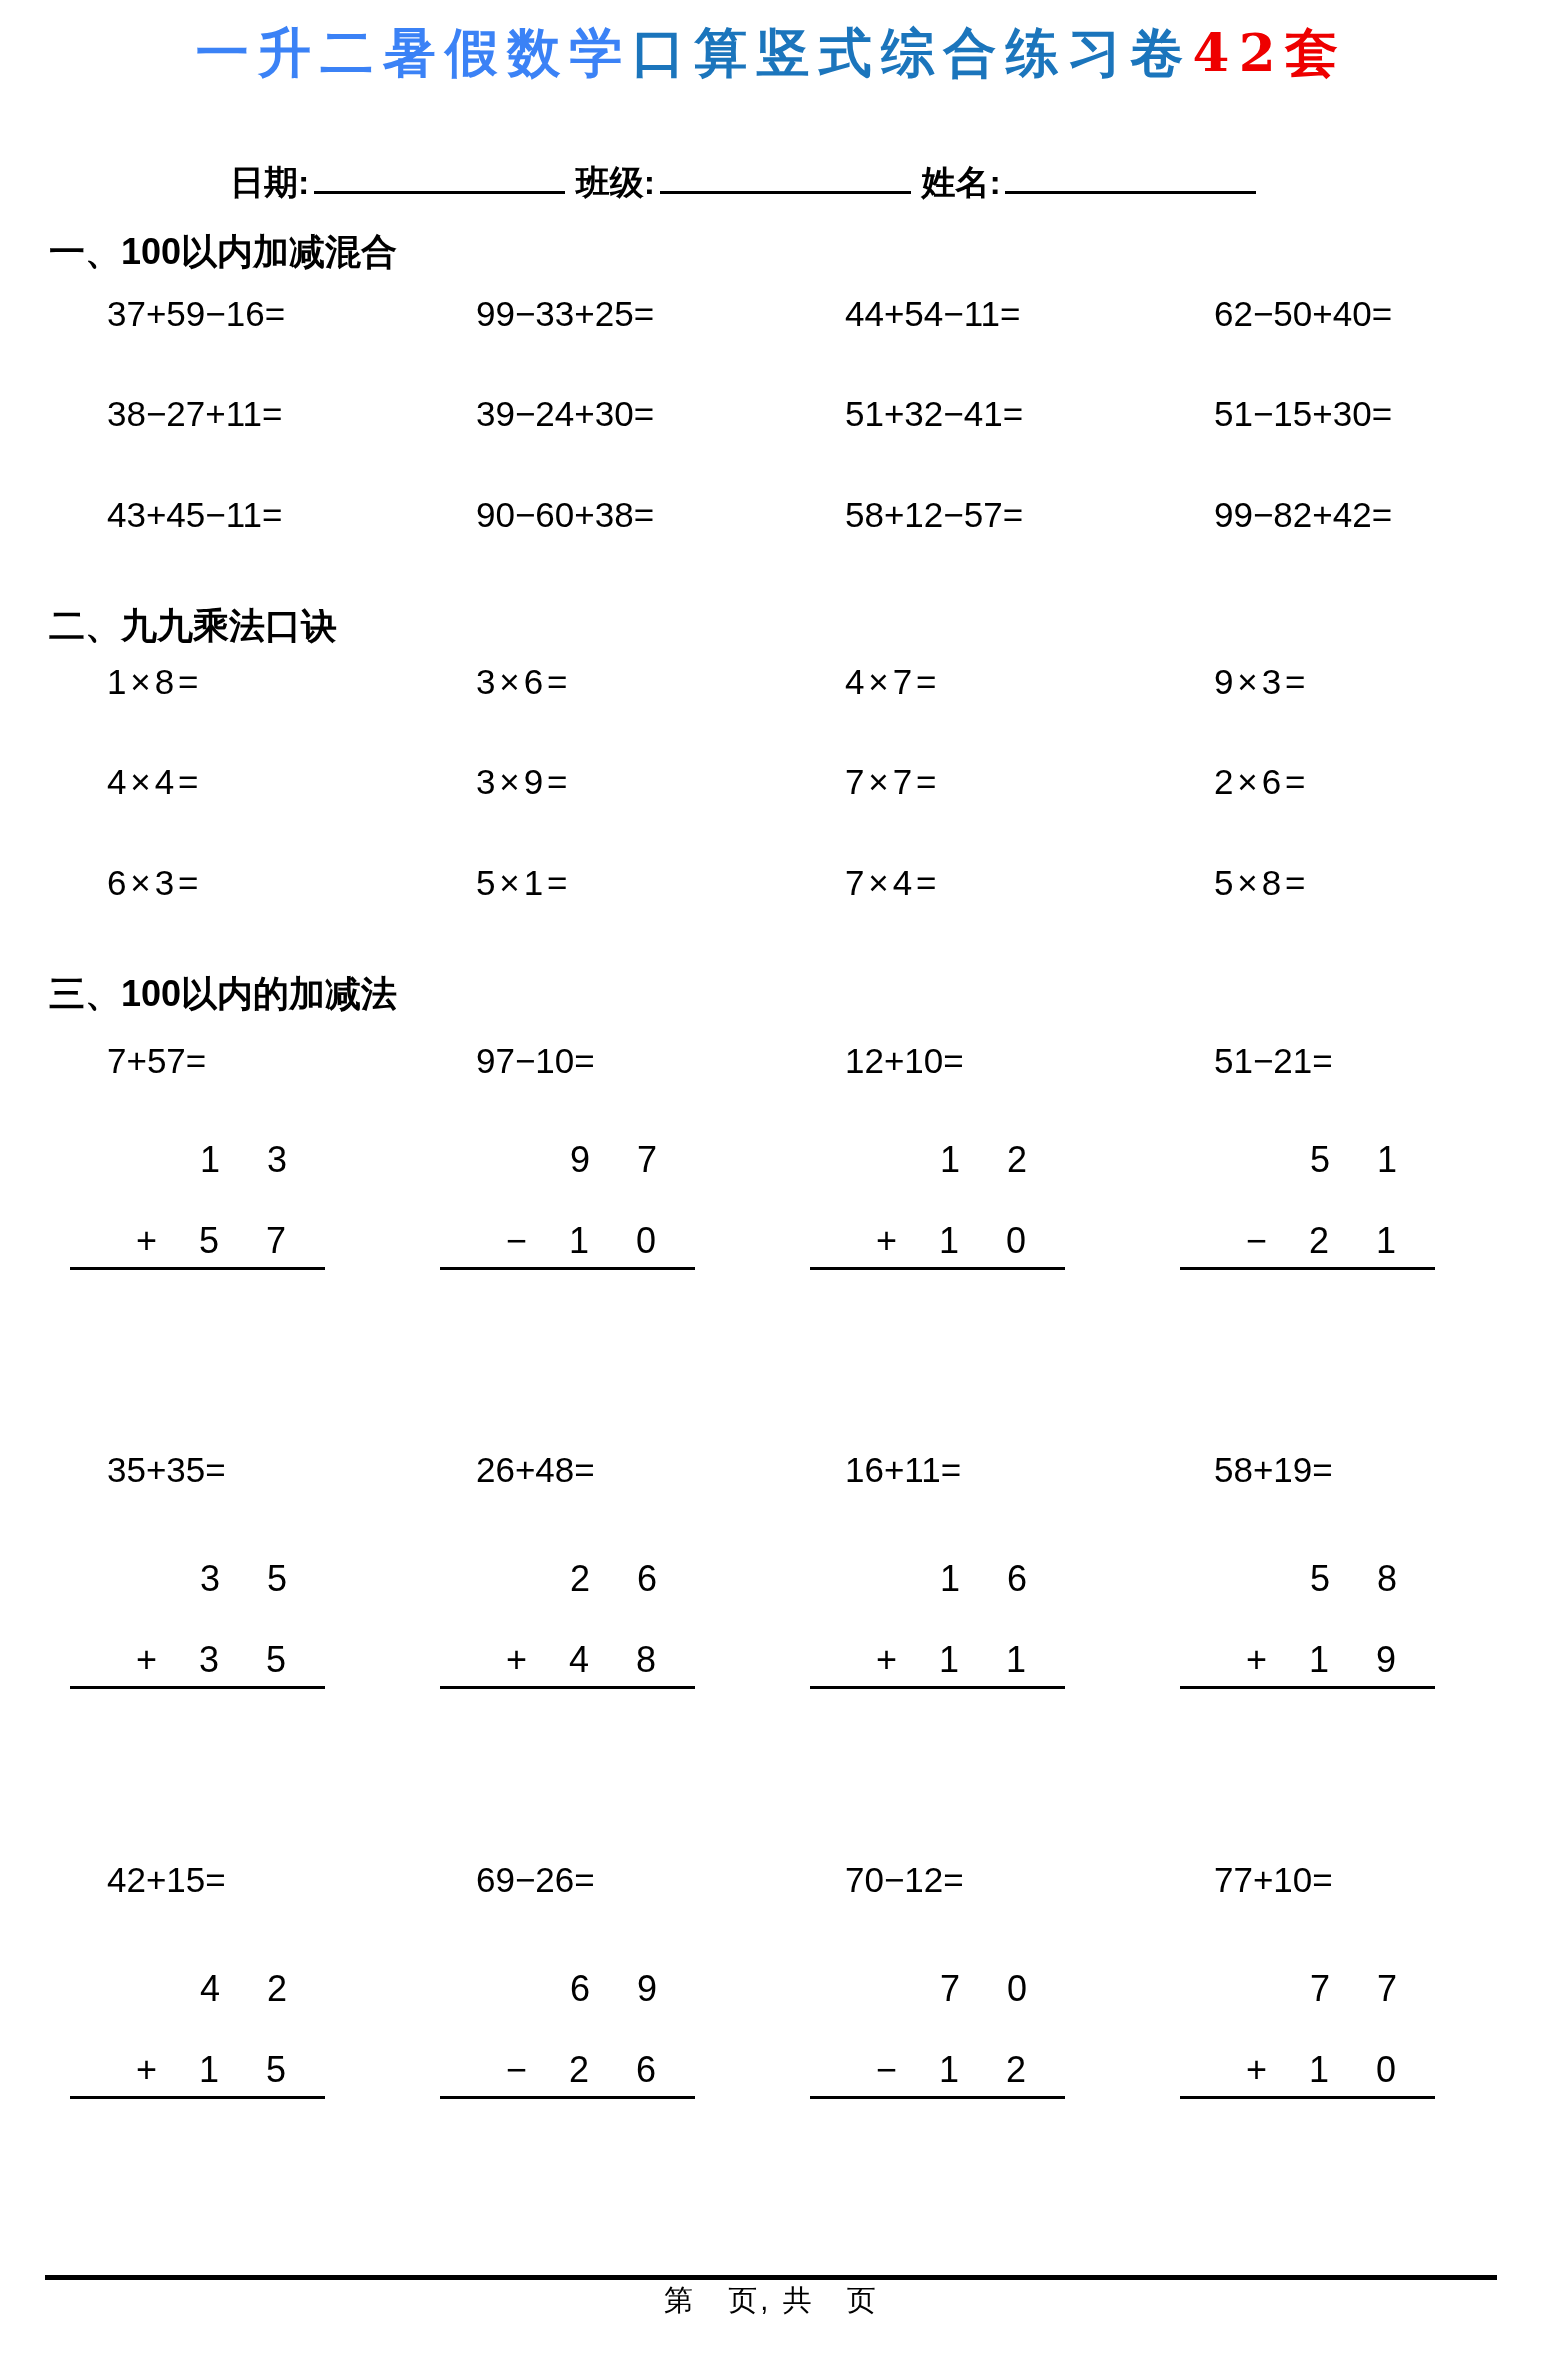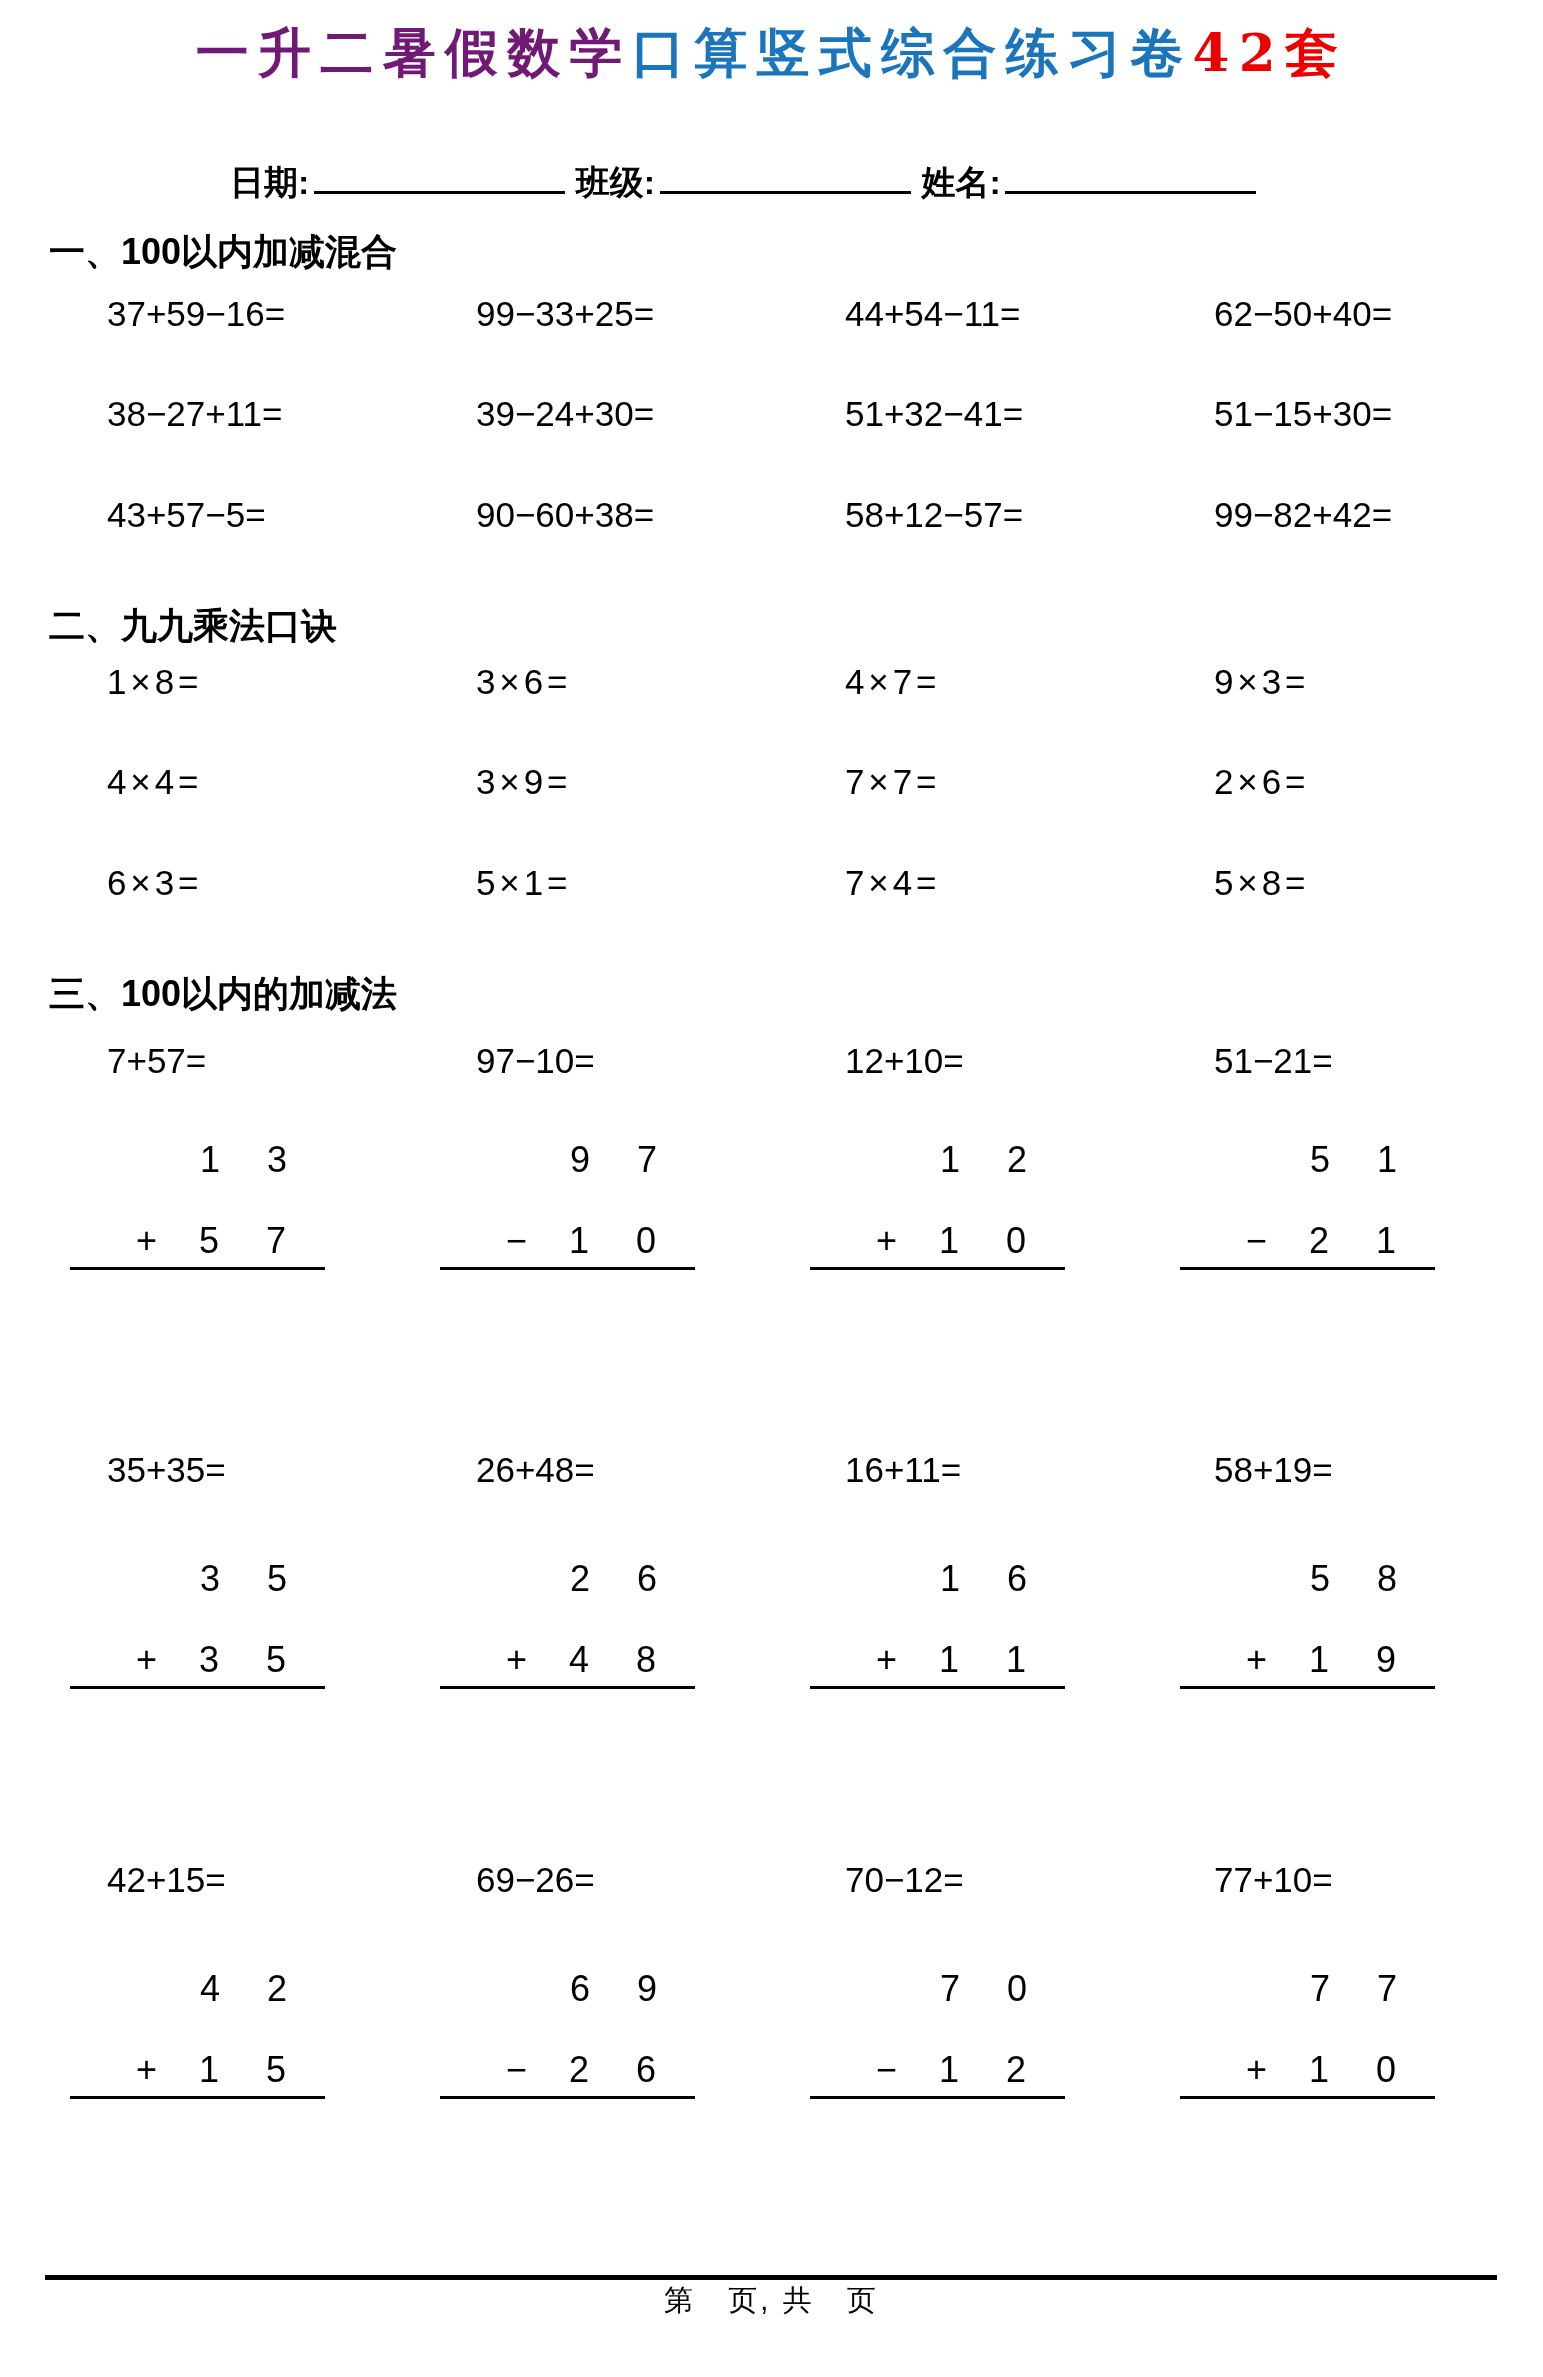--- a/index.html
+++ b/index.html
@@ -6,21 +6,21 @@
   html,body { background:#ffffff; }
   .page {
     position:relative; width:1543px; height:2377px; background:#ffffff;
     font-family:"Liberation Sans", sans-serif; color:#000; overflow:hidden;
   }
   .title {
     position:absolute; top:20px; left:0; width:100%; text-align:center;
     font-family:"DejaVu Serif", serif; font-weight:bold;
     font-size:53px; line-height:65px; letter-spacing:9.3px; white-space:nowrap;
   }
-  .t-black { color:#701a75; }
+  .t-black { color:#3b82f6; }
   .t-blue  { }
   .t-red   { }
   .meta {
     position:absolute; top:158px; left:230px; font-size:34px; line-height:43px;
     font-weight:bold; white-space:nowrap;
   }
   .blank {
     display:inline-block; width:251px; height:36px;
     border-bottom:3.1px solid #000; margin:0 10.8px 0 4.6px; vertical-align:baseline;
   }
@@ -67,21 +67,21 @@
     <span>44+54−11=</span>
     <span>62−50+40=</span>
   </div>
   <div class="prow" style="top:394px">
     <span>38−27+11=</span>
     <span>39−24+30=</span>
     <span>51+32−41=</span>
     <span>51−15+30=</span>
   </div>
   <div class="prow" style="top:495px">
-    <span>43+57−5=</span>
+    <span>43+45−11=</span>
     <span>90−60+38=</span>
     <span>58+12−57=</span>
     <span>99−82+42=</span>
   </div>
 
   <div class="shead" style="top:603px">二、九九乘法口诀</div>
 
   <div class="prow mul" style="top:662px">
     <span>1×8=</span>
     <span>3×6=</span>

